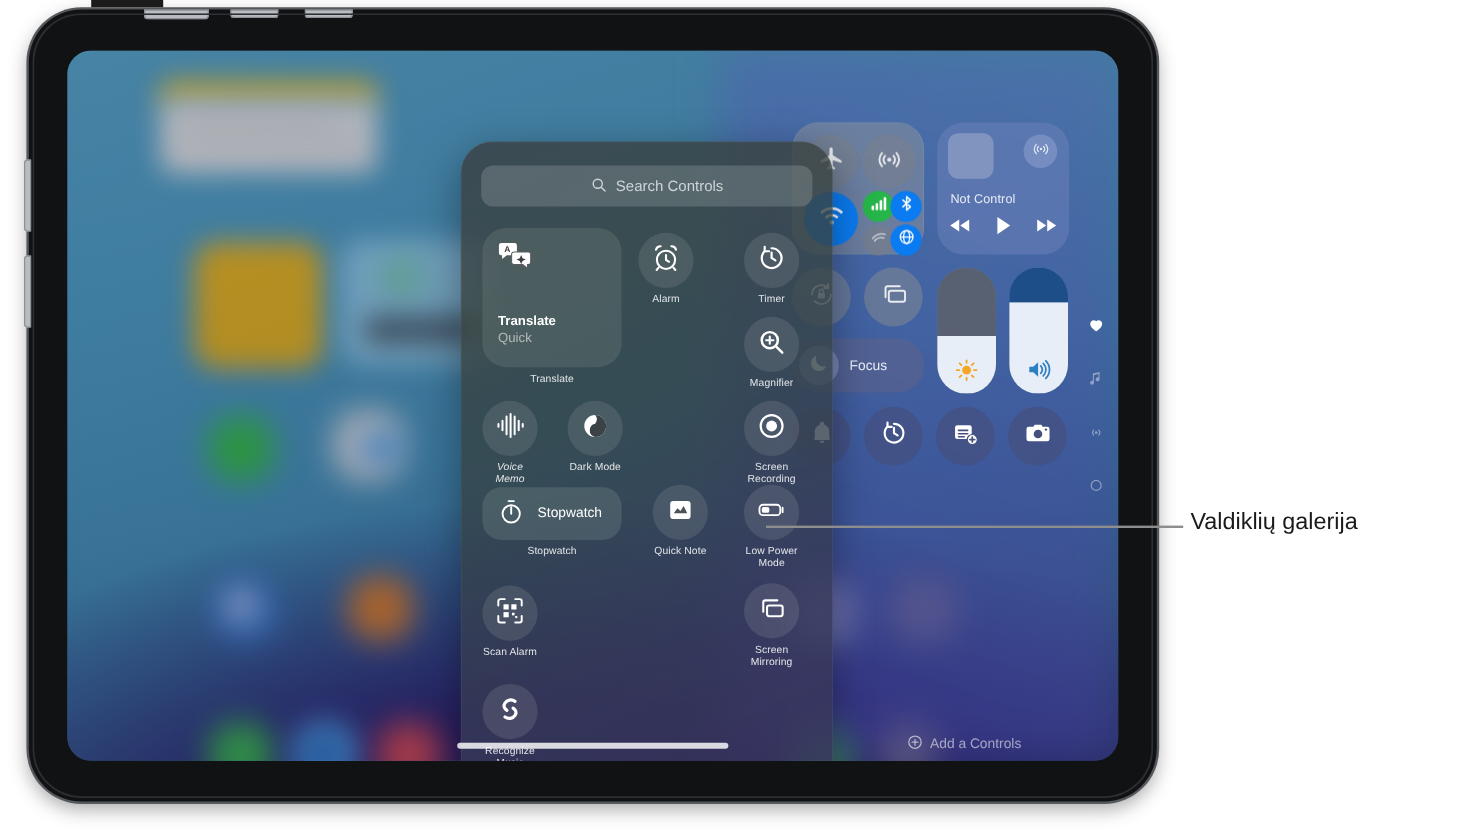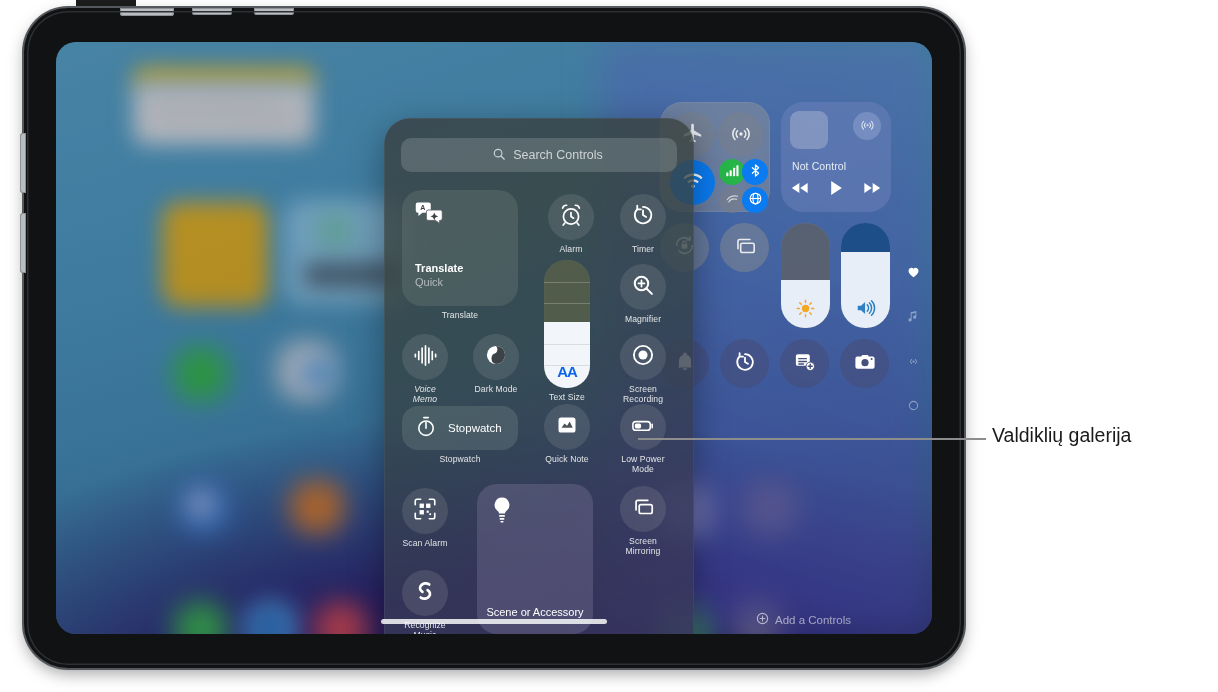--- a/index.html
+++ b/index.html
@@ -311,20 +311,30 @@
                 </span>
               </div>
               <div class="btn-circ">
                 <span>
                   <svg width="26" height="26" viewBox="0 0 24 24" fill="none" stroke="#e9ebee" stroke-width="1.5">
                     <rect x="8" y="9.5" width="12.5" height="8.5" rx="1.6"></rect>
                     <path d="M5.5 14.5V7.5A1.6 1.6 0 0 1 7.1 6h9.4" stroke-linecap="round"></path>
                   </svg>
                 </span>
               </div>
+            </div>
+            <div class="focus">
+              <div class="focus-ic">
+                <span>
+                  <svg width="17" height="17" viewBox="0 0 24 24" fill="#fff">
+                      <path d="M20.5 15.5A9 9 0 0 1 9 3.6a9.2 9.2 0 1 0 11.5 11.9z"></path>
+                    </svg>
+                </span>
+              </div>
+              <span class="focus-lbl">Focus</span>
             </div>
           </div>
 
           <div class="sliders">
             <div class="slider">
               <div class="sl-track" style="background:rgba(92,96,104,.85);"></div>
               <div class="sl-fill" id="brightFill" style="height: 46%;"></div>
               <div class="sl-ic">
                 <svg width="21" height="21" viewBox="0 0 24 24" fill="#f5a623">
                     <circle cx="12" cy="12" r="4.2"></circle>
@@ -457,21 +467,21 @@
                   <path d="M14 11.8A2.2 2.2 0 0 1 16.2 9.6h13.6A2.2 2.2 0 0 1 32 11.8v7.4a2.2 2.2 0 0 1-2.2 2.2H29v3.6l-4.5-3.6h-8.3a2.2 2.2 0 0 1-2.2-2.2z" fill="#fff" stroke="#5a5e63" stroke-width="1"></path>
                   <path d="M23 12.4l1.3 3.1 3.1 1.3-3.1 1.3L23 21.2l-1.3-3.1-3.1-1.3 3.1-1.3z" fill="#3a3d42"></path>
                 </svg>
               </div>
               <div class="tr-t1">Translate</div>
               <div class="tr-t2">Quick</div>
             </div>
             <div class="g-lbl" style="top:120px;">Translate</div>
           </div>
 
-          <div class="g-item" style="left:164px;top:12px;">
+          <div class="g-item" style="left:148px;top:12px;">
             <div class="g-tile-c" style="width:46px;height:46px;">
               <span>
                 <svg width="26" height="26" viewBox="0 0 24 24" fill="none" stroke="#fff" stroke-width="1.6" stroke-linecap="round">
                   <circle cx="12" cy="13.4" r="7"></circle>
                     <path d="M12 9.8v3.6l2.4 1.5"></path>
                   <path d="M4.3 5.6A3.6 3.6 0 0 1 7.9 3M19.7 5.6A3.6 3.6 0 0 0 16.1 3"></path>
                   <path d="M6.3 19.4l-1.5 1.8M17.7 19.4l1.5 1.8"></path>
                 </svg>
               </span>
             </div>
@@ -520,32 +530,20 @@
               <span>
                 <svg width="26" height="26" viewBox="0 0 24 24">
                     <circle cx="12" cy="12" r="8.4" fill="#fff"></circle>
                     <path d="M12 3.6a8.4 8.4 0 0 1 0 16.8 5.2 5.2 0 0 1 0-10.2 5.2 5.2 0 0 0 0-6.6z" fill="#3c4246"></path>
                   </svg>
               </span>
             </div>
             <div class="g-lbl" style="top:50px;width:46px;">Dark Mode</div>
           </div>
 
-          <div class="g-item" style="left:160px;top:78px;">
-            <div class="textsize">
-              <div class="ts-top"></div>
-              <div class="ts-line" style="top:22px;"></div>
-              <div class="ts-line" style="top:43px;"></div>
-              <div class="ts-bot"></div>
-              <div class="ts-lineb" style="top:84px;"></div>
-              <div class="ts-lineb" style="top:105px;"></div>
-              <div class="ts-aa">AA</div>
-            </div>
-            <div class="g-lbl" style="top:132px;width:46px;">Text Size</div>
-          </div>
 
           <div class="g-item" style="left:236px;top:152px;">
             <div class="g-tile-c" style="width:46px;height:46px;">
               <span>
                 <svg width="26" height="26" viewBox="0 0 24 24" fill="none" stroke="#fff" stroke-width="1.7">
                     <circle cx="12" cy="12" r="8.4"></circle>
                     <circle cx="12" cy="12" r="4.2" fill="#fff" stroke="none"></circle>
                   </svg>
               </span>
             </div>
@@ -600,34 +598,20 @@
                   <rect x="13" y="7" width="4" height="4" fill="#fff" stroke="none"></rect>
                   <rect x="7" y="13" width="4" height="4" fill="#fff" stroke="none"></rect>
                   <rect x="13.5" y="13.5" width="2" height="2" fill="#fff" stroke="none"></rect>
                   <rect x="16" y="16" width="1.6" height="1.6" fill="#fff" stroke="none"></rect>
                 </svg>
               </span>
             </div>
             <div class="g-lbl" style="top:50px;width:46px;">Scan Alarm</div>
           </div>
 
-          <div class="g-item" style="left:93px;top:302px;">
-            <div class="tile-home">
-              <div style="position:absolute;left:14px;top:12px;">
-                <svg width="22" height="28" viewBox="0 0 22 28" fill="#fff">
-                  <path d="M11 1.5a7.4 7.4 0 0 0-4.3 13.4c.8.6 1.2 1.3 1.2 2.1v.6h6.2v-.6c0-.8.4-1.5 1.2-2.1A7.4 7.4 0 0 0 11 1.5z"></path>
-                  <rect x="8" y="19" width="6" height="1.8" rx=".9"></rect>
-                  <rect x="8.6" y="22" width="4.8" height="1.8" rx=".9"></rect>
-                  <rect x="9.4" y="25" width="3.2" height="1.6" rx=".8"></rect>
-                </svg>
-              </div>
-              <div class="home-lbl">Scene or Accessory</div>
-            </div>
-
-          </div>
 
           <div class="g-item" style="left:236px;top:304px;">
             <div class="g-tile-c" style="width:46px;height:46px;">
               <span>
                 <svg width="26" height="26" viewBox="0 0 24 24" fill="none" stroke="#fff" stroke-width="1.6">
                   <rect x="8.5" y="9.8" width="12" height="8.2" rx="1.6"></rect>
                   <path d="M5.6 14.6V7.4A1.6 1.6 0 0 1 7.2 5.8h9.2" stroke-linecap="round"></path>
                 </svg>
               </span>
             </div>

